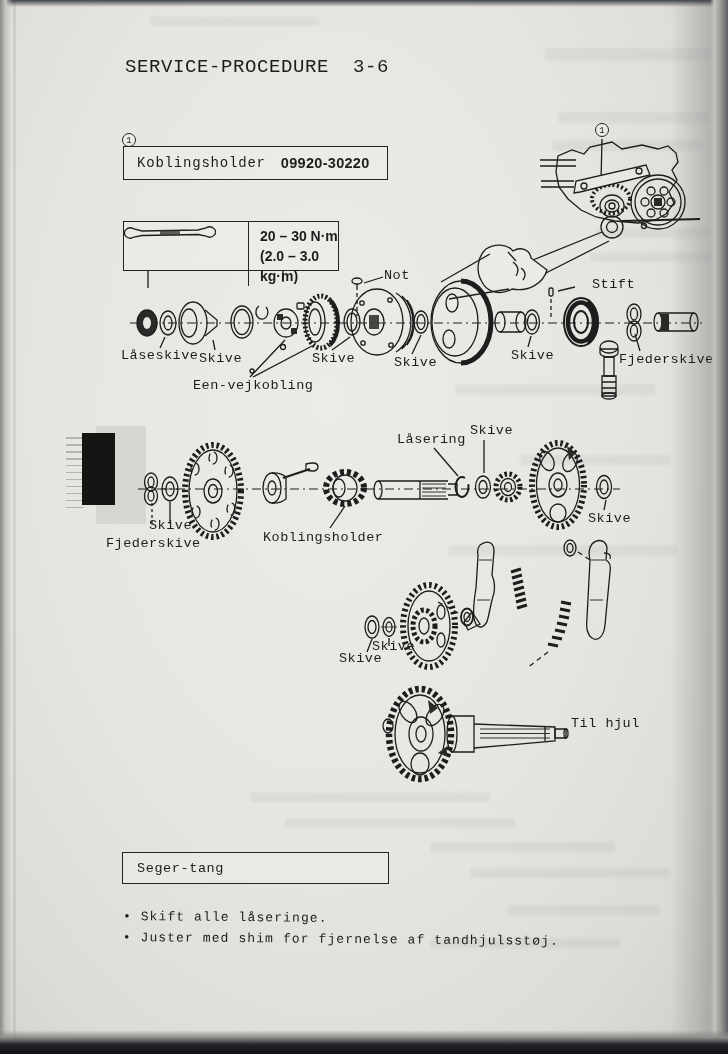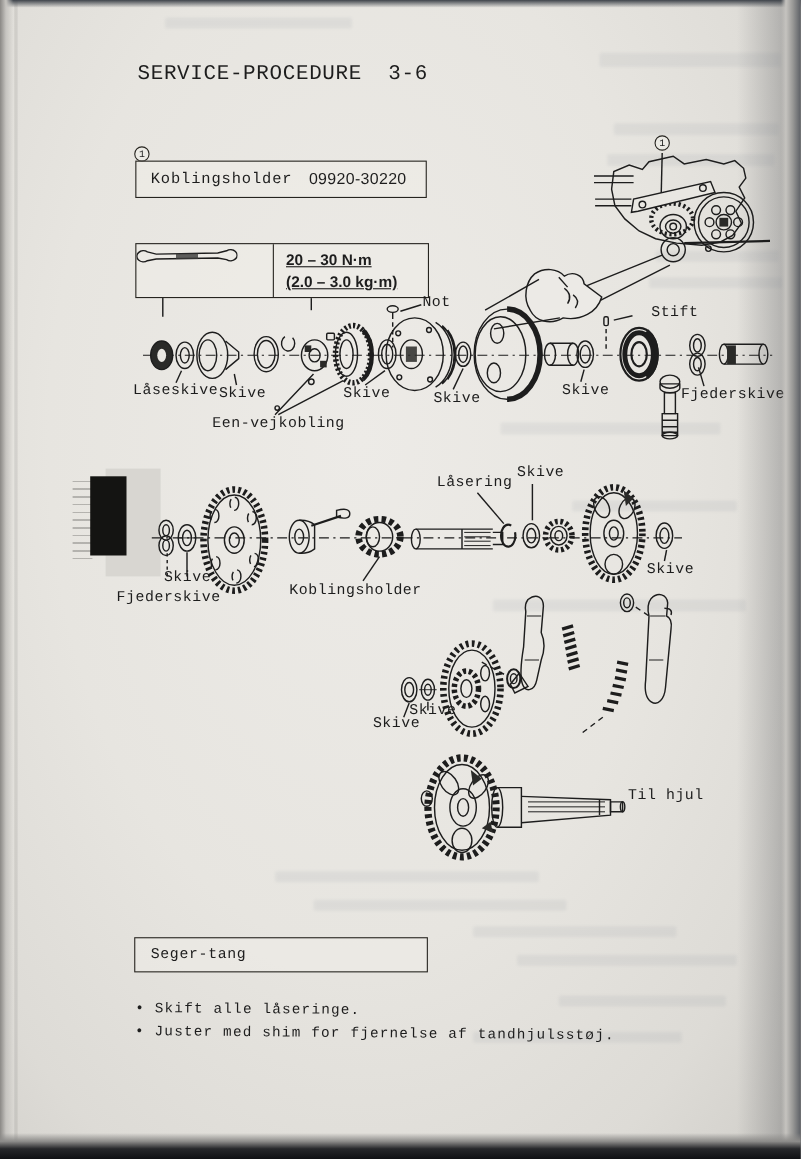--- a/index.html
+++ b/index.html
@@ -21,32 +21,32 @@
   .edge-bottom{position:absolute;left:0;right:0;bottom:0;height:24px;
     background:linear-gradient(0deg,#0f1013,#26272a 40%,#8c8b89 68%,rgba(0,0,0,0));}
   .crease{position:absolute;left:13px;top:0;bottom:0;width:3px;background:rgba(60,58,55,.10);}
 
   .ghost{position:absolute;background:#7e8692;opacity:.10;filter:blur(1.6px);border-radius:2px;}
 
   .mono13{font-size:19px;line-height:14px;letter-spacing:.6px;white-space:pre;margin-top:10px;}
   .plabel{position:absolute;font-size:13.5px;line-height:14px;letter-spacing:.5px;white-space:pre;}
 
   .boxed{border:1.6px solid #26241f;background:rgba(238,236,231,.55);box-sizing:border-box;}
-  .partno{font-family:"Liberation Sans","DejaVu Sans",sans-serif;font-weight:normal;letter-spacing:.3px;}
+  .partno{font-family:"Liberation Sans","DejaVu Sans",sans-serif;font-weight:bold;letter-spacing:.3px;}
 
   .circ-marker{position:absolute;width:14px;height:14px;border:1.3px solid #26241f;border-radius:50%;
     font-size:9px;line-height:14px;text-align:center;background:rgba(238,236,231,.7);box-sizing:border-box;}
 
   #toolbox1{left:123px;top:146px;width:265px;height:34px;display:flex;align-items:center;gap:15px;padding-left:13px;}
   #toolbox1 .nm{font-size:14px;letter-spacing:.8px;}
   #toolbox1 .pn{font-size:14.5px;}
 
   #note-top{left:125px;top:188px;font-size:14px;letter-spacing:.8px;}
 
-  #torquebox{left:123px;top:221px;width:267px;height:50px;display:grid;grid-template-columns:124px 1fr;text-decoration:underline;}
+  #torquebox{left:123px;top:221px;width:216px;height:50px;display:grid;grid-template-columns:124px 1fr;}
   #torquebox .wcell{display:flex;align-items:center;justify-content:center;}
   #torquebox .vcell{border-left:1.6px solid #26241f;padding:4px 0 0 11px;
     font-family:"Liberation Sans","DejaVu Sans",sans-serif;font-weight:bold;font-size:14px;line-height:20px;}
 
   #toolbox2{left:122px;top:852px;width:267px;height:32px;display:grid;grid-template-columns:126px 1fr;}
   #toolbox2 .lcell{display:flex;align-items:center;padding-left:14px;font-size:13.5px;letter-spacing:.6px;}
   #toolbox2 .rcell{border-left:1.6px solid #26241f;display:flex;align-items:center;justify-content:center;font-size:14px;}
 
   #notes-bottom{left:123px;top:906px;transform:rotate(.5deg);transform-origin:left top;}
   #notes-bottom .nline{font-size:13px;line-height:21px;letter-spacing:1.1px;white-space:pre;}

